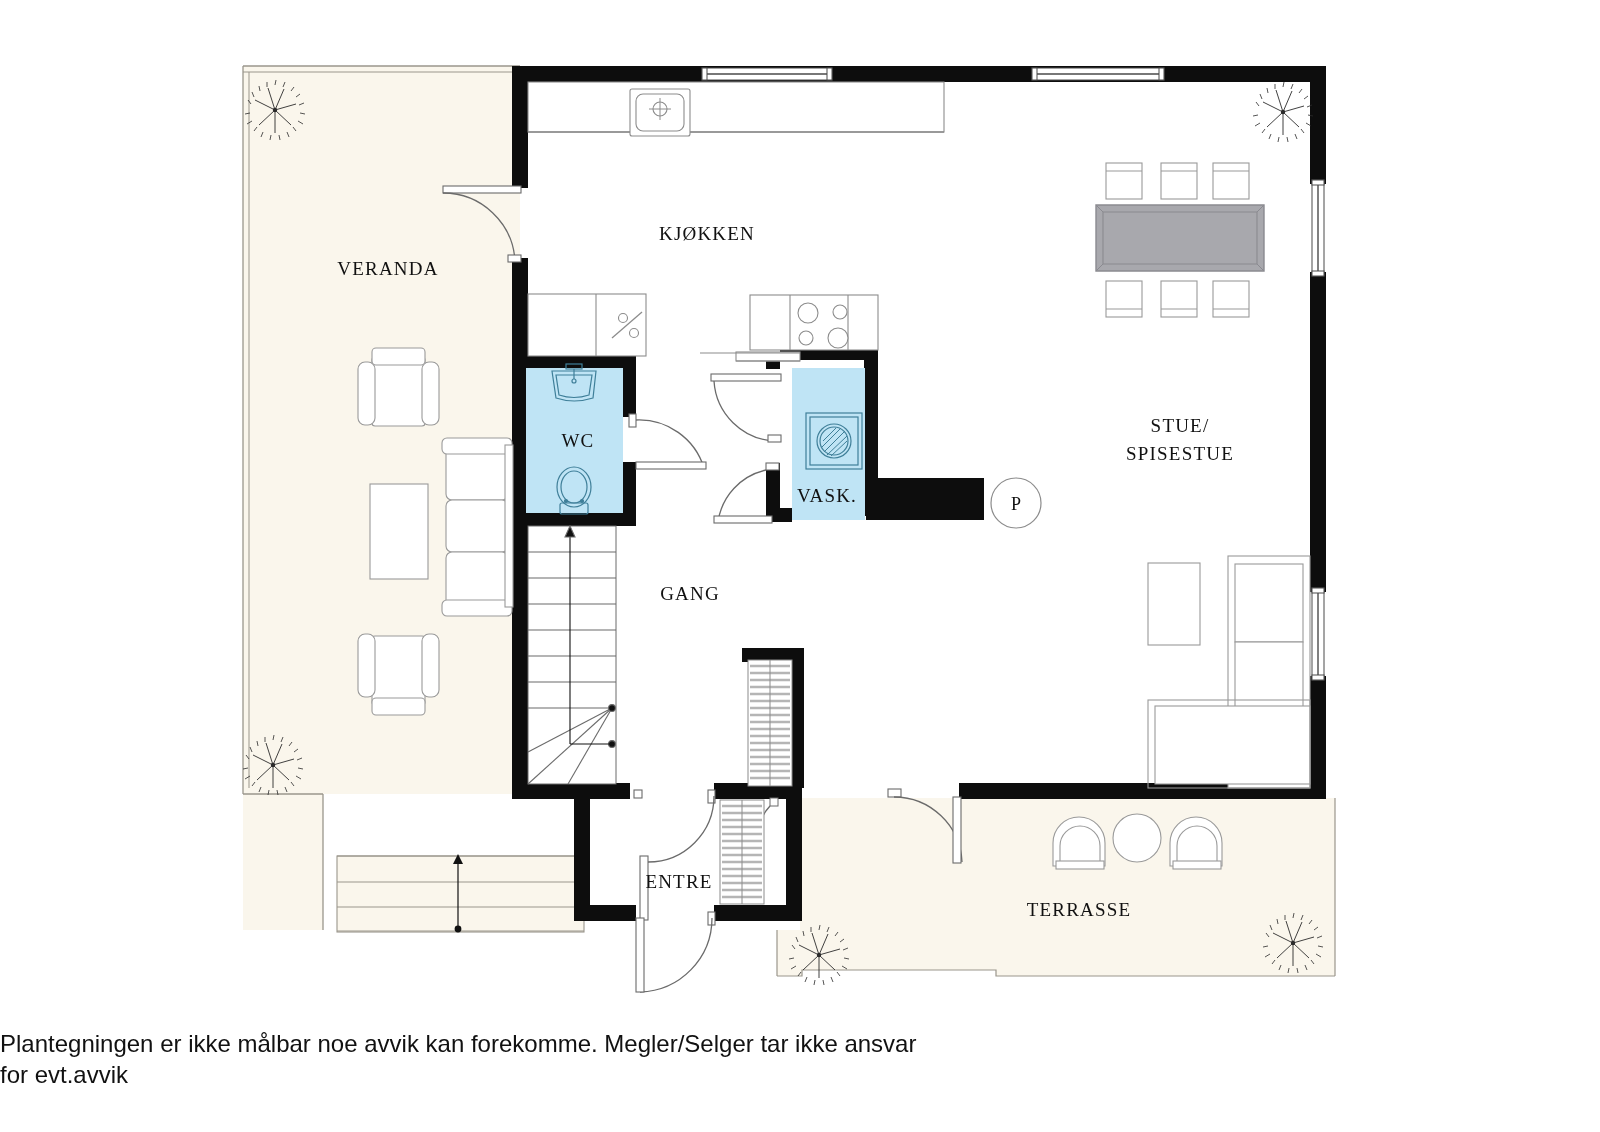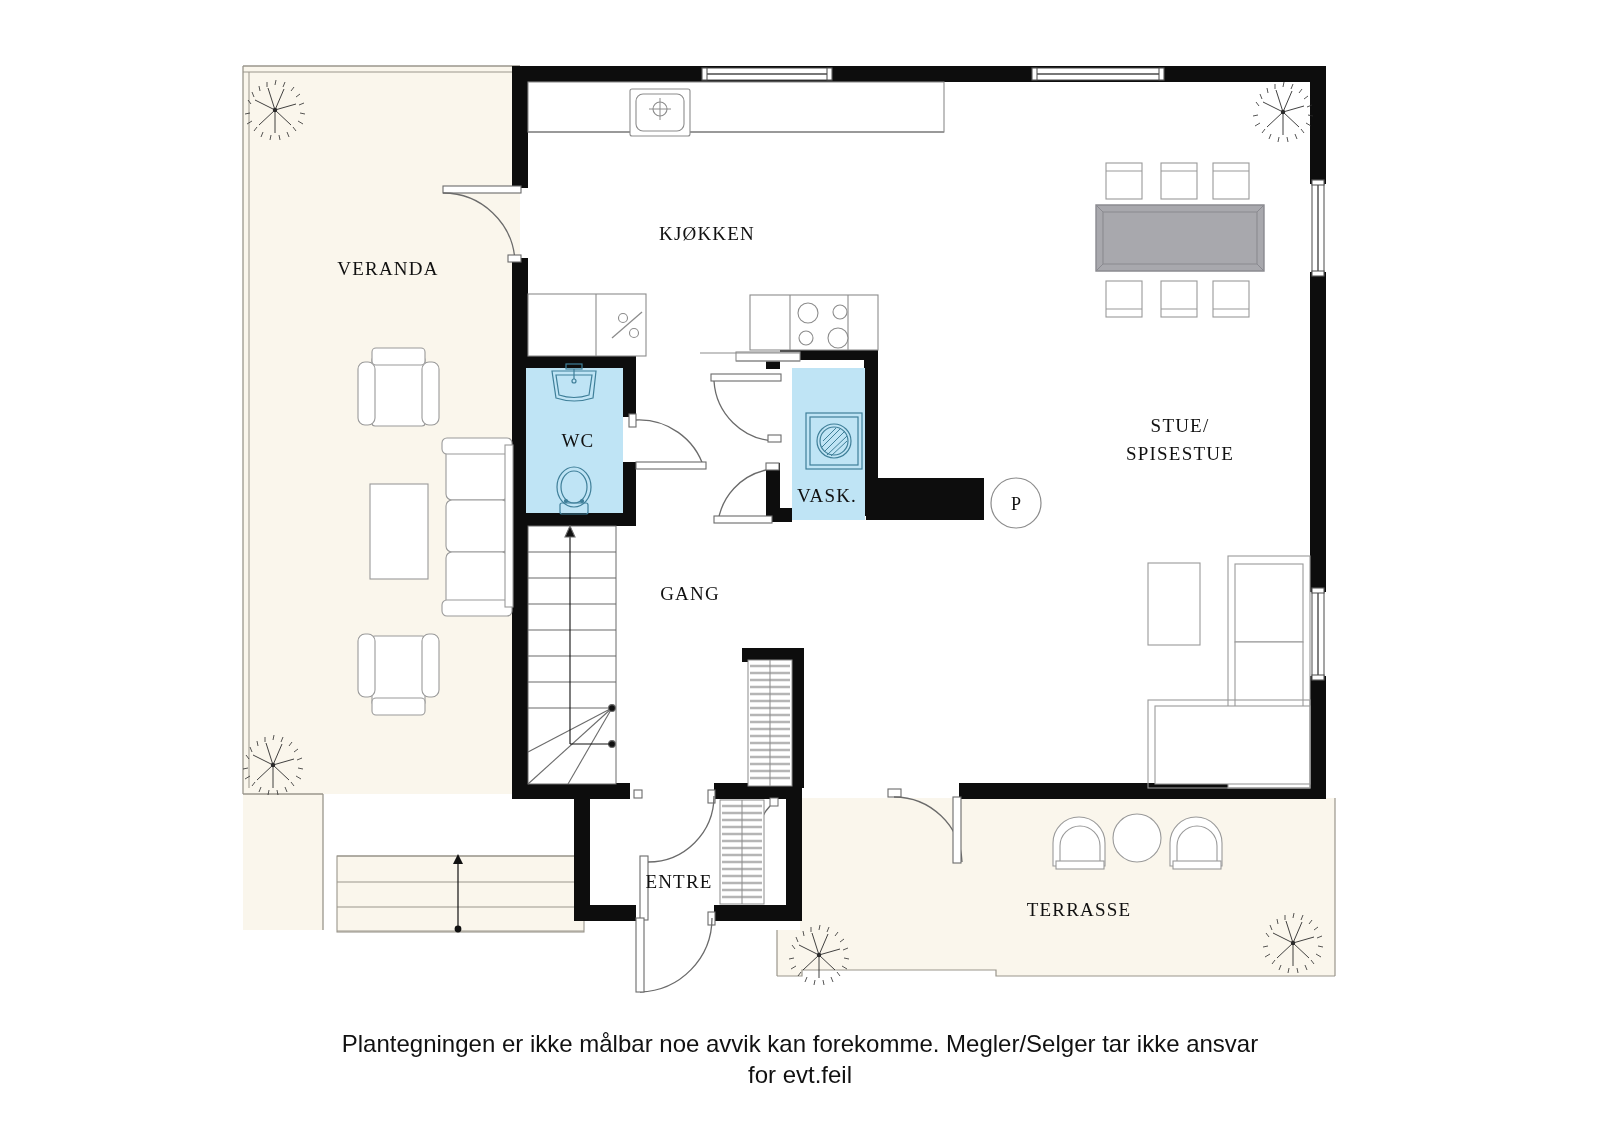--- a/index.html
+++ b/index.html
@@ -1,20 +1,20 @@
 <!DOCTYPE html>
 <html><head>
 <meta charset="utf-8">
 <style>
   html,body{margin:0;padding:0;background:#ffffff;}
   body{width:1600px;height:1132px;position:relative;overflow:hidden;
        font-family:"Liberation Serif", serif;}
   #stage{position:absolute;left:0;top:0;width:1600px;height:1132px;}
   svg{position:absolute;left:0;top:0;}
-  .caption{position:absolute;left:0;top:1028px;width:1600px;text-align:center;
+  .caption{position:absolute;left:0;top:1028px;width:1600px;text-align:left;
            font-family:"Liberation Sans", sans-serif;font-size:24px;color:#111;
            line-height:1.30;letter-spacing:0px;}
   .rlabel{font-family:"Liberation Serif", serif;fill:#111;
           font-size:19px;letter-spacing:1.2px;text-anchor:middle;}
   .plabel{font-family:"Liberation Serif", serif;fill:#111;font-size:18px;text-anchor:middle;}
 </style>
 </head>
 <body>
 
 <div id="stage">
@@ -511,16 +511,16 @@
     <text class="rlabel" x="679" y="888">ENTRE</text>
     <text class="rlabel" x="1180" y="432">STUE/</text>
     <text class="rlabel" x="1180" y="460">SPISESTUE</text>
     <text class="rlabel" x="1079" y="916">TERRASSE</text>
   </g>
 
 </svg>
 
 <div class="caption">
   <div>Plantegningen er ikke målbar noe avvik kan forekomme. Megler/Selger tar ikke ansvar</div>
-  <div>for evt.feil</div>
+  <div>for evt.avvik</div>
 </div>
 
 </div>
 
 </body></html>

